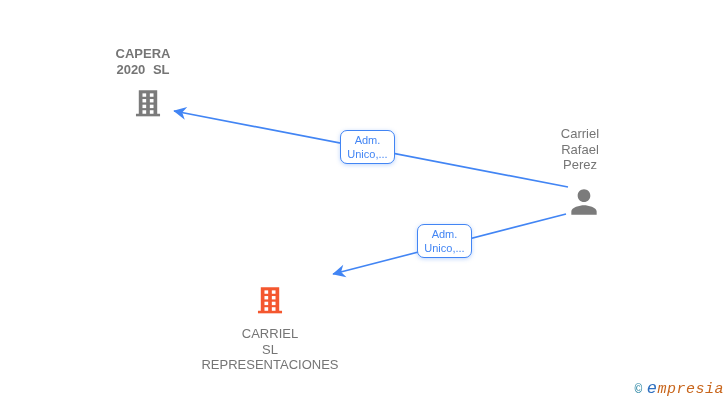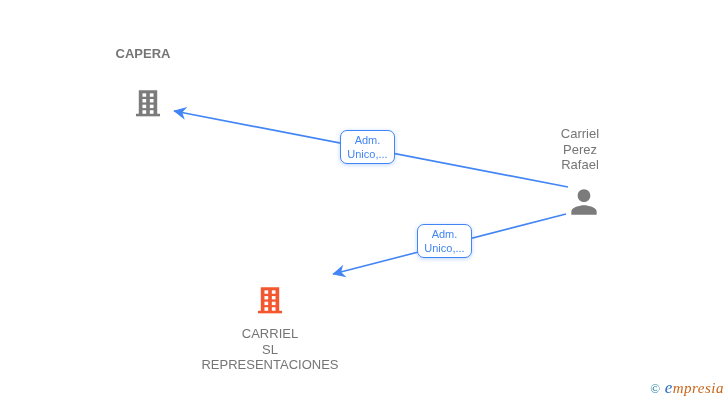--- a/index.html
+++ b/index.html
@@ -33,21 +33,21 @@
     font-size:11px;
     line-height:13.5px;
     text-align:center;
     padding:3px 4px;
     cursor:pointer;
   }
 
   .watermark{
     position:absolute;
     right:4px;bottom:2px;
-    font-family:Liberation Serif, serif;
+    font-family:Liberation Mono, monospace;
     font-style:italic;
     font-size:15px;
     letter-spacing:0.5px;
     white-space:nowrap;
   }
   .watermark .c{color:#1E7F9E;font-style:normal;font-size:13px;margin-right:4px;}
   .watermark .e{color:#2D6FC0;font-size:17px;}
   .watermark .rest{color:#C8651B;}
 </style>
 </head>
@@ -60,42 +60,43 @@
       <marker id="arrowhead" viewBox="0 0 10 10" refX="9" refY="5" markerWidth="9" markerHeight="9" orient="auto">
         <path d="M0.5,0.5 L9.5,5 L0.5,9.5 L3.2,5 Z" fill="#4285F4"></path>
       </marker>
     </defs>
     <line x1="568" y1="187" x2="174" y2="111" stroke-width="1.6" marker-end="url(#arrowhead)" stroke="#4285F4"></line>
     <line x1="566" y1="214" x2="333" y2="274" stroke-width="1.6" marker-end="url(#arrowhead)" stroke="#4285F4"></line>
   </svg>
 
   <div class="node-label" style="left:83px;top:46px;width:120px;font-weight:bold;">
     <div>CAPERA</div>
+    <div style="word-spacing:4px;">2020 SL</div>
   </div>
   <svg class="node-icon" style="left:131px;top:86px;" width="34" height="34" viewBox="0 0 24 24">
     <g fill="#7B7B7B">
       <path d="M5.5 3 H18.5 V20 H5.5 Z"></path>
       <path d="M3.5 19.6 H20.5 V21.4 H3.5 Z"></path>
     </g>
     <g fill="#ffffff">
       <rect x="8.1" y="5.2" width="2.6" height="2.4"></rect>
       <rect x="13.3" y="5.2" width="2.6" height="2.4"></rect>
       <rect x="8.1" y="9.2" width="2.6" height="2.4"></rect>
       <rect x="13.3" y="9.2" width="2.6" height="2.4"></rect>
       <rect x="8.1" y="13.2" width="2.6" height="2.4"></rect>
       <rect x="13.3" y="13.2" width="2.6" height="2.4"></rect>
       <rect x="8.1" y="17.1" width="2.6" height="2.5"></rect>
       <rect x="13.3" y="17.1" width="2.6" height="2.5"></rect>
     </g>
   </svg>
 
   <div class="node-label" style="left:535px;top:126px;width:90px;">
     <div>Carriel</div>
+    <div>Rafael</div>
     <div>Perez</div>
-    <div>Rafael</div>
   </div>
   <svg class="node-icon" style="left:565px;top:183px;" width="38" height="38" viewBox="0 0 24 24">
     <path d="M12 12c2.21 0 4-1.79 4-4s-1.79-4-4-4-4 1.79-4 4 1.79 4 4 4zm0 2c-2.67 0-8 1.34-8 4v2h16v-2c0-2.66-5.33-4-8-4z" fill="#7B7B7B"></path>
   </svg>
 
   <svg class="node-icon" style="left:253px;top:283px;" width="34" height="34" viewBox="0 0 24 24">
     <g fill="#F4572F">
       <path d="M5.5 3 H18.5 V20 H5.5 Z"></path>
       <path d="M3.5 19.6 H20.5 V21.4 H3.5 Z"></path>
     </g>

